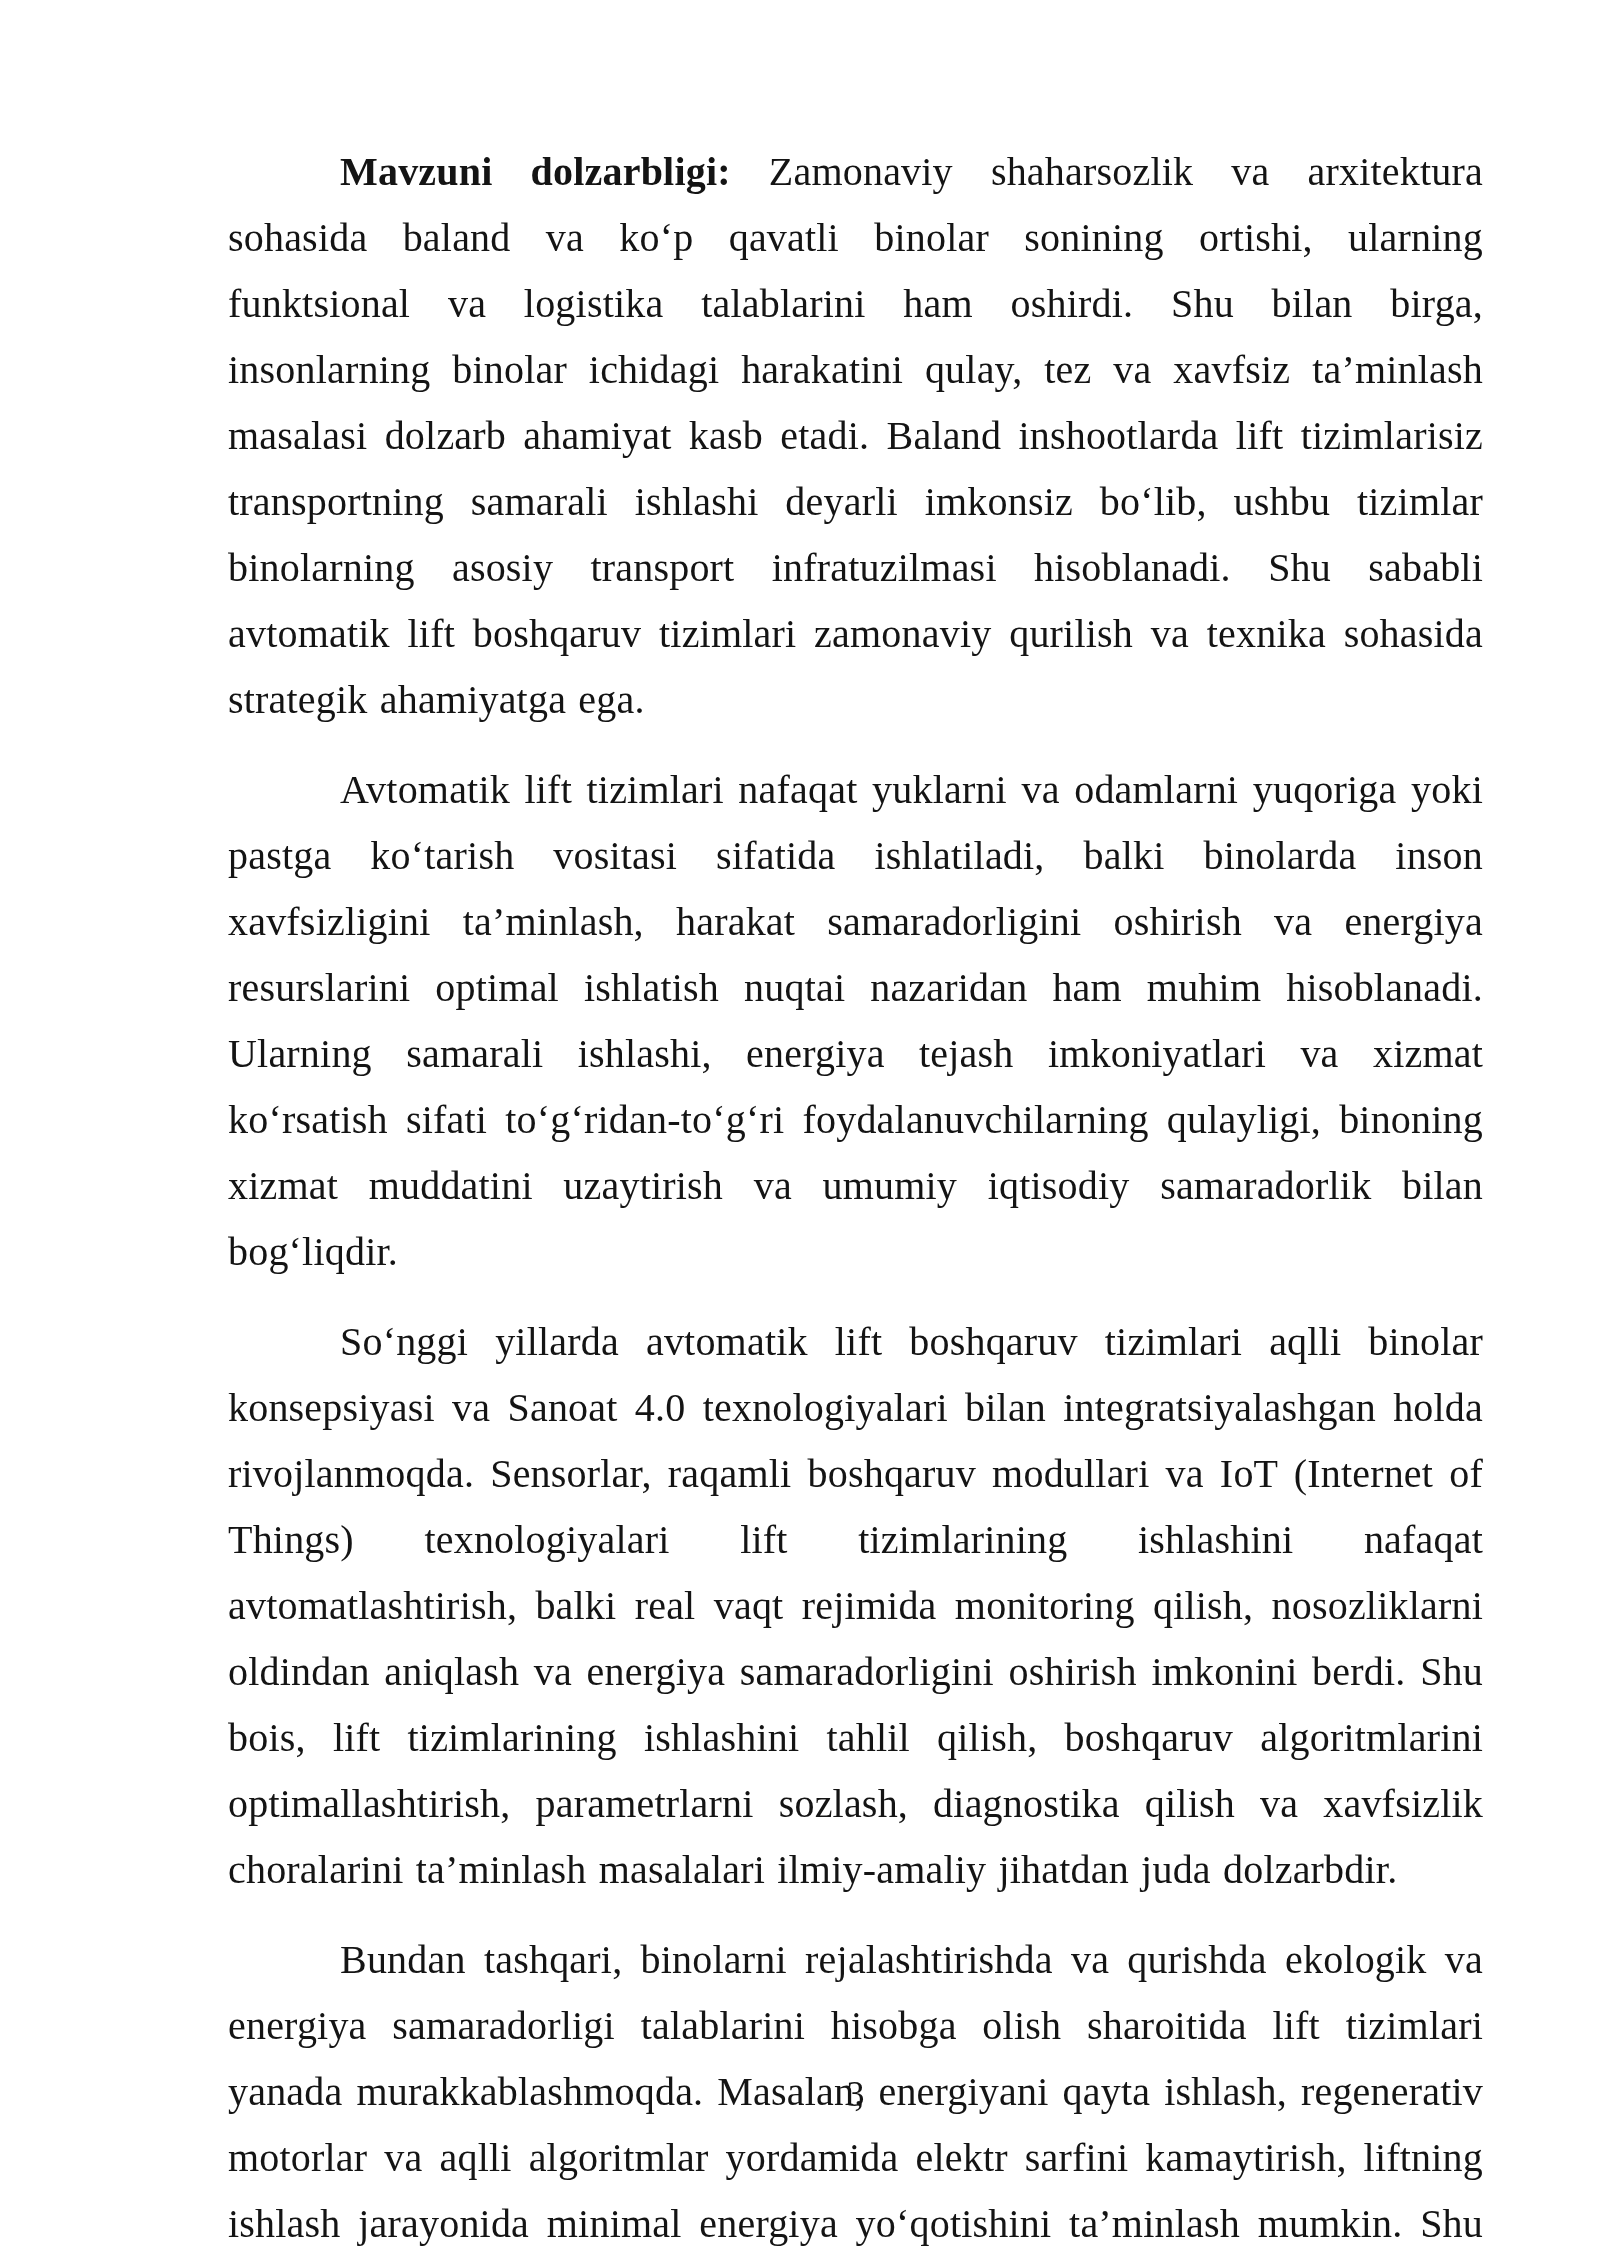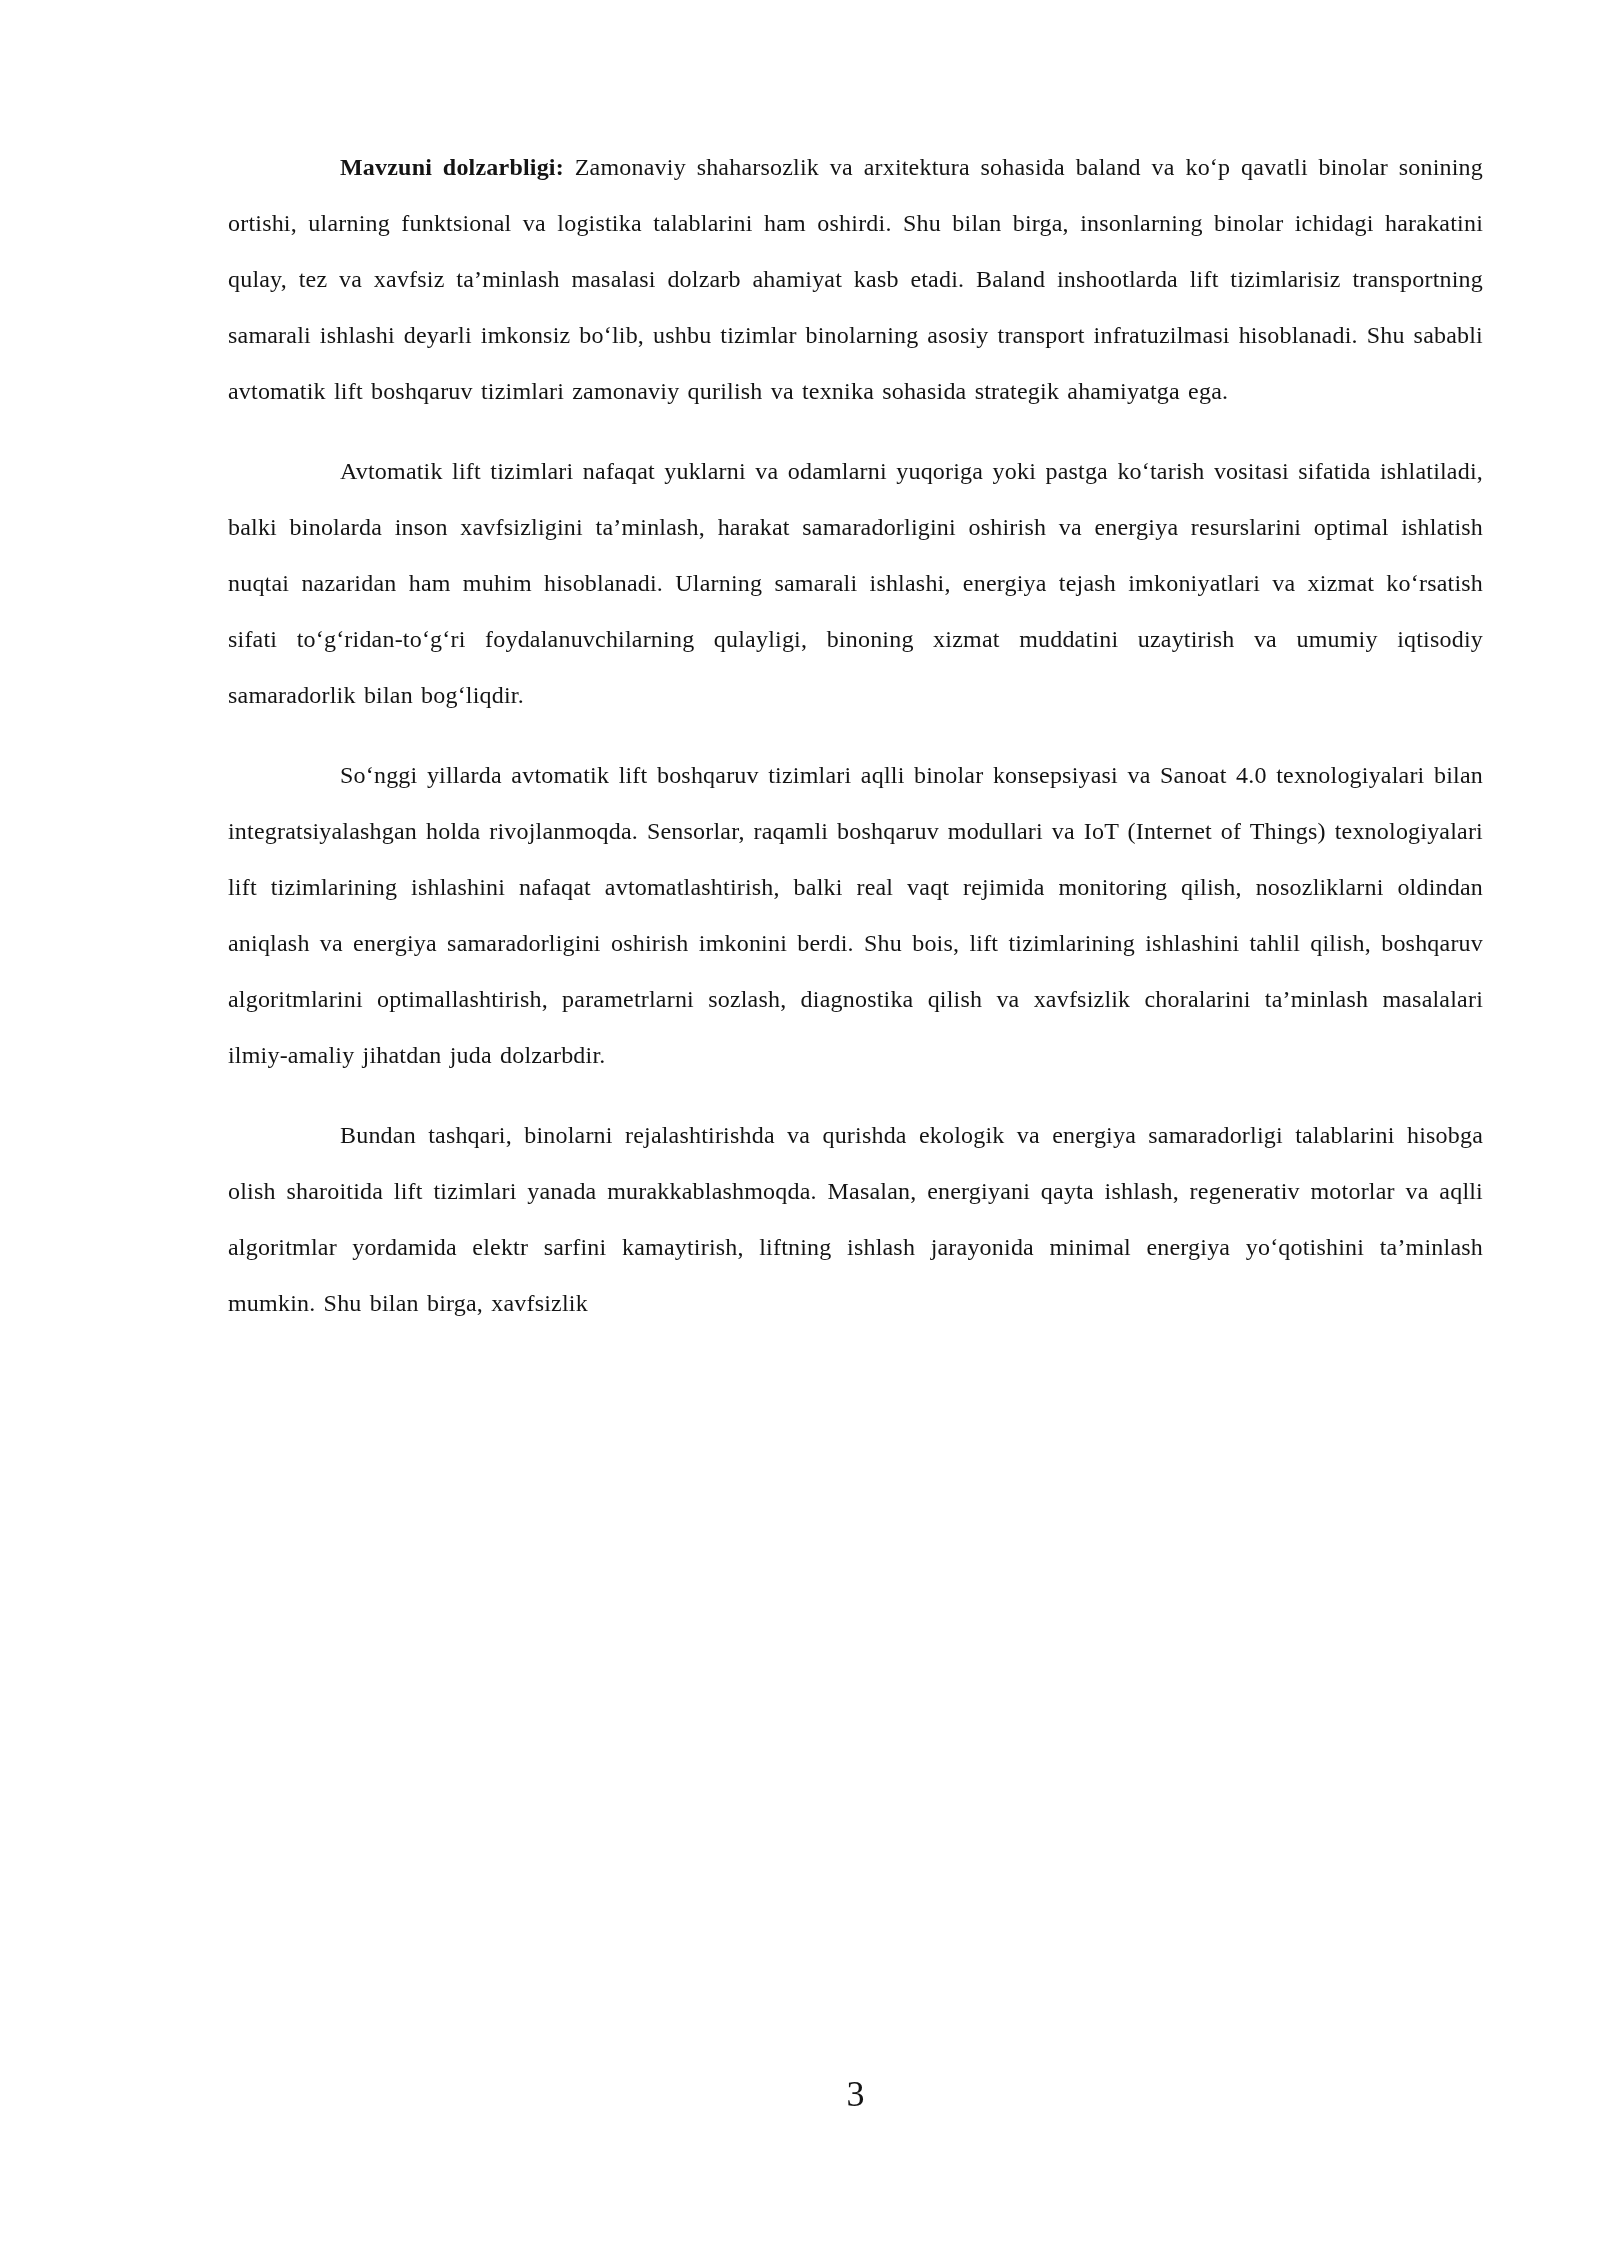--- a/index.html
+++ b/index.html
@@ -17,22 +17,22 @@
     color: #141414;
   }
   .content {
     position: absolute;
     left: 228px;
     top: 139px;
     width: 1255px;
   }
   .para {
     margin: 0 0 24px 0;
-    font-size: 24px;
-    line-height: 56px;
+    font-size: 40px;
+    line-height: 66px;
     text-align: justify;
     text-indent: 112px;
     letter-spacing: 0.2px;
     word-spacing: 2px;
   }
   .para .lead {
     font-weight: bold;
   }
   .page-number {
     position: absolute;

